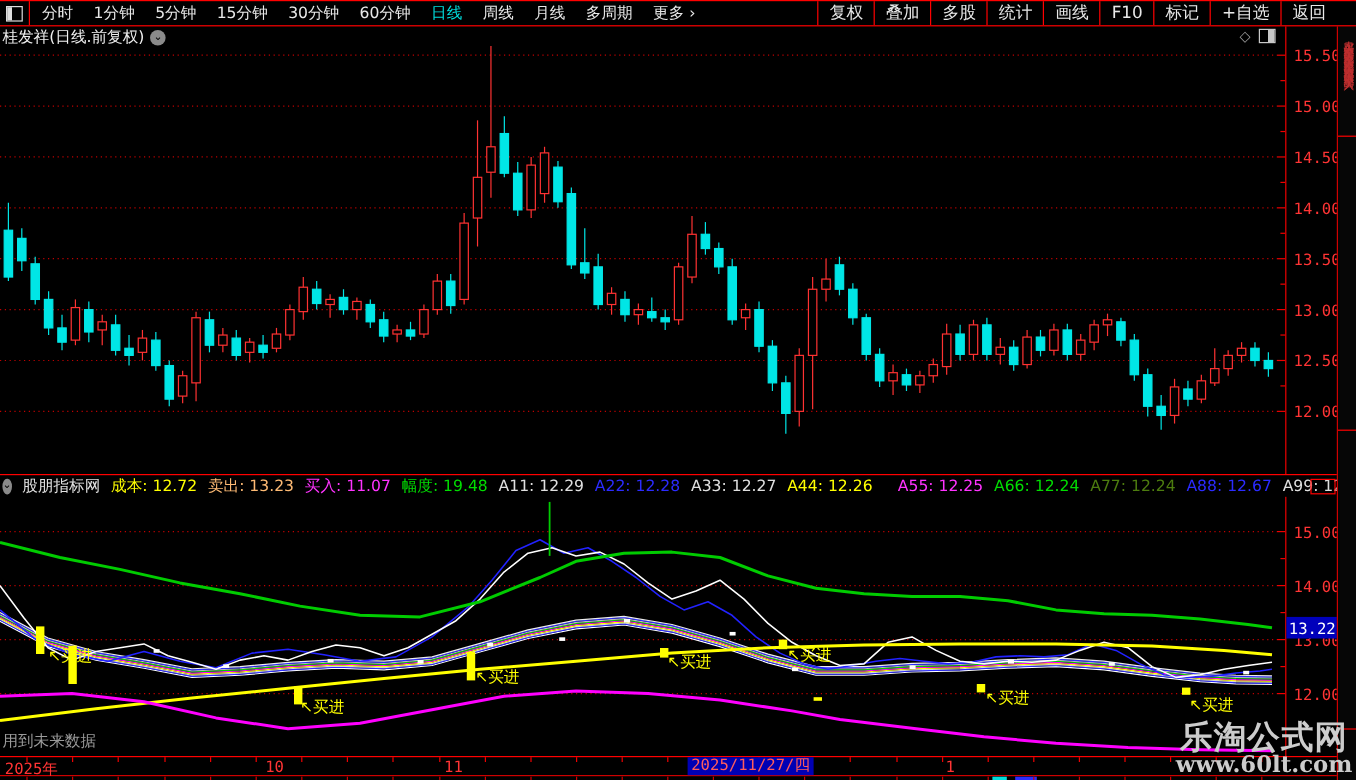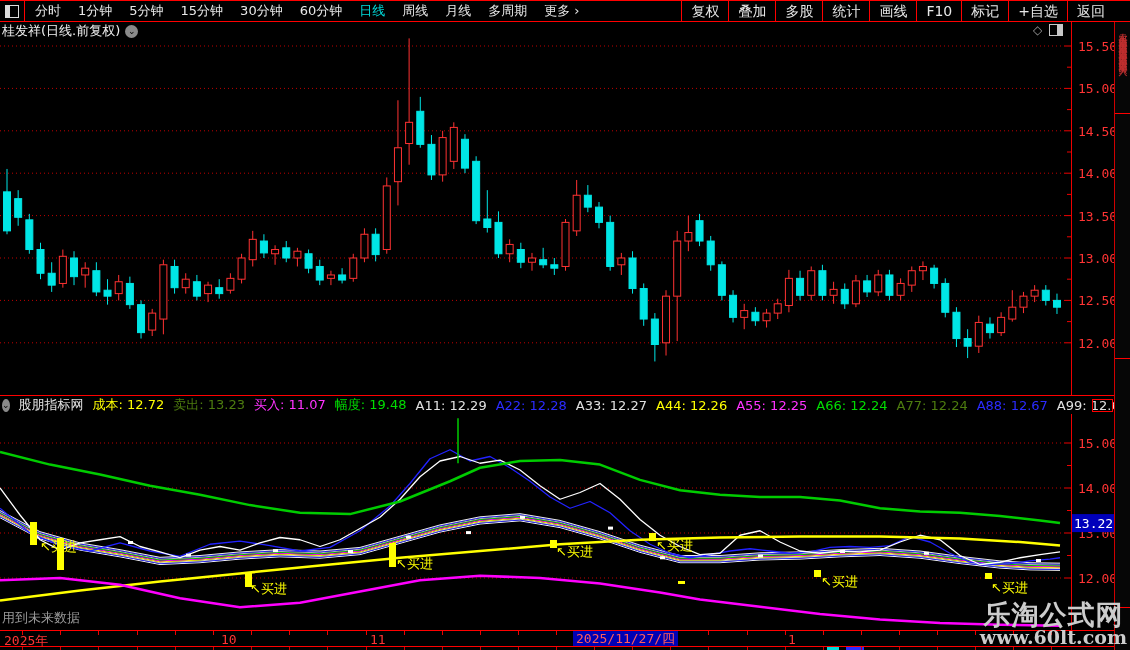--- a/index.html
+++ b/index.html
@@ -394,28 +394,28 @@
 
   <div id="win-icons">
     <span id="diamond">◇</span>
     <span id="winglyph"></span>
   </div>
 
   <div id="indheader">
     <span class="badge">⌄</span>
     <span class="src">股朋指标网</span>
   <span style="color: rgb(255, 255, 0);">成本: 12.72</span>
-      <span style="color: #4d7c0f;">卖出: 13.23</span>
+      <span style="color: #fdba74;">卖出: 13.23</span>
       <span style="color: rgb(255, 51, 255);">买入: 11.07</span>
       <span style="color: rgb(0, 221, 0);">幅度: 19.48</span>
       <span style="color: rgb(224, 224, 224);">A11: 12.29</span>
       <span style="color: rgb(43, 43, 255);">A22: 12.28</span>
       <span style="color: rgb(224, 224, 224);">A33: 12.27</span>
       <span style="color: rgb(255, 255, 0);">A44: 12.26</span>
-      <span style="color: rgb(255, 51, 255);">A55: 12.25</span>
+      <span style="color: rgb(255, 51, 255); margin-left: 12px;">A55: 12.25</span>
       <span style="color: rgb(0, 221, 0);">A66: 12.24</span>
       <span style="color: #4d7c0f;">A77: 12.24</span>
       <span style="color: rgb(43, 43, 255);">A88: 12.67</span>
       <span style="color: rgb(224, 224, 224);">A99: 12.63</span>
     </div>
   <div id="mini-box"></div>
 
   <div id="datebar">
       <span class="tick" style="left: 22px;"></span>
       <span class="tick" style="left: 60px;"></span>

